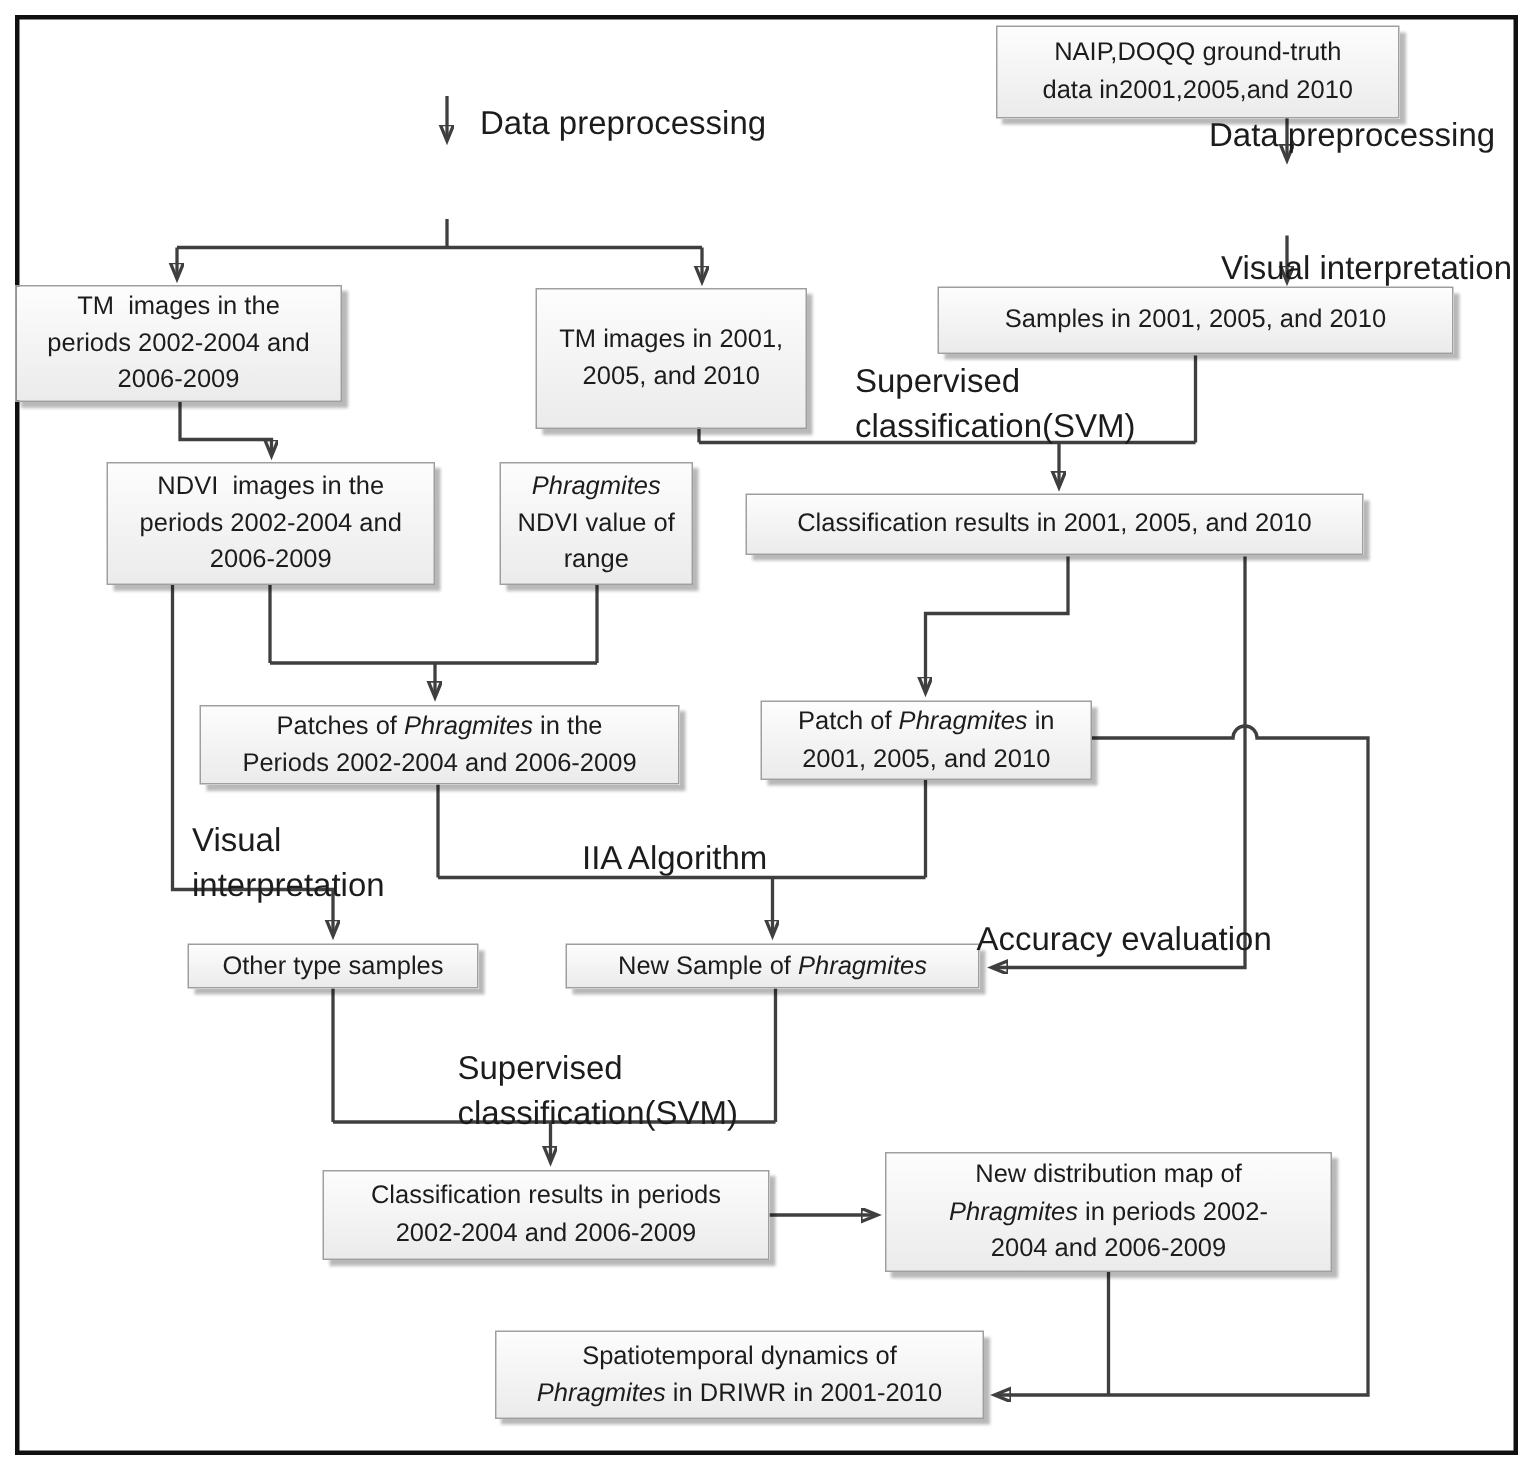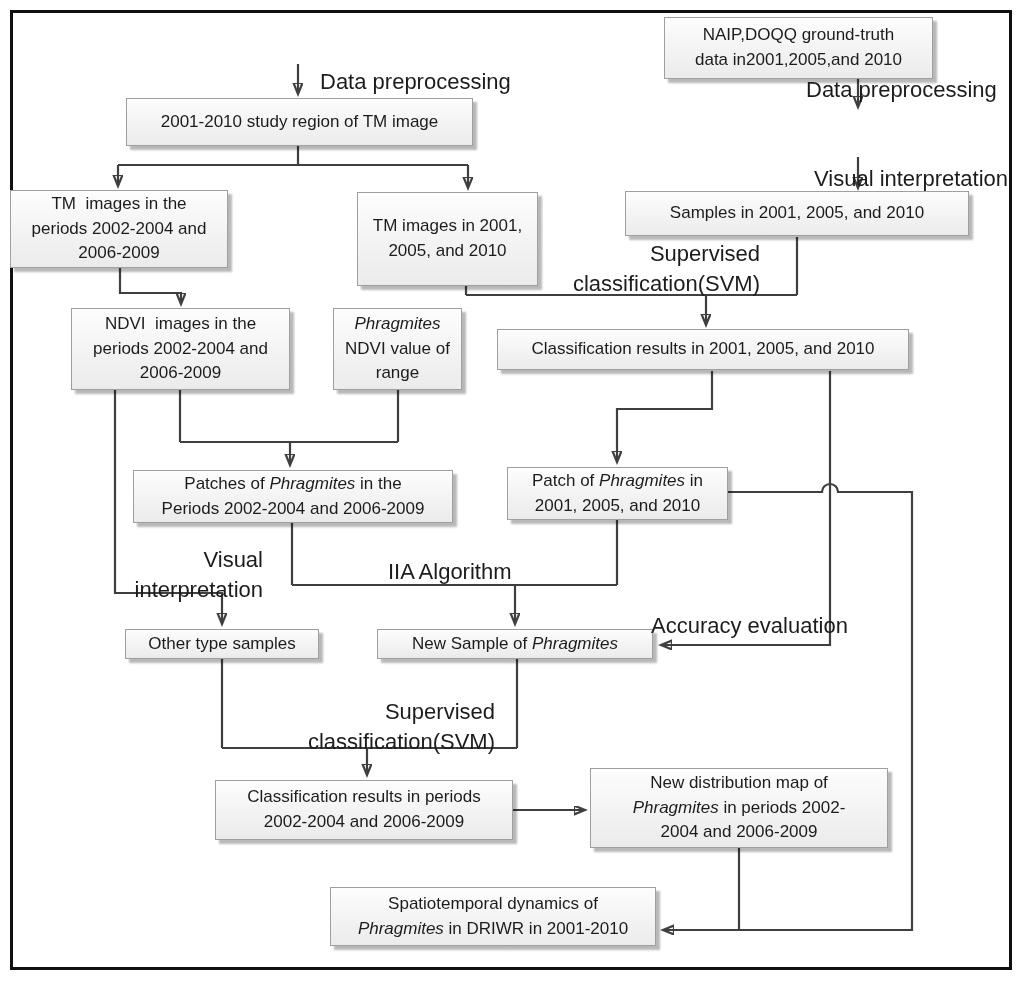--- a/index.html
+++ b/index.html
@@ -8,21 +8,21 @@
   .frame{position:absolute;left:10px;top:10px;width:996px;height:954px;border:3px solid #101010;}
   svg.wires{position:absolute;left:0;top:0;width:1024px;height:981px;}
   svg.wires path{fill:none;stroke:#3f3f3f;stroke-width:2.2px;}
   .node{position:absolute;display:flex;align-items:center;justify-content:center;
         text-align:center;font-size:17px;line-height:1.45;white-space:pre-wrap;
         background:linear-gradient(180deg,#fdfdfd 0%,#f3f3f3 55%,#ebebeb 100%);
         border:1px solid #9f9f9f;box-shadow:4px 4px 2px rgba(0,0,0,0.28);
         padding:1px 3px;box-sizing:border-box;}
   .node i{font-style:italic;}
   .lbl{position:absolute;font-size:22px;line-height:1.35;white-space:pre-wrap;}
-  .lbl.center{text-align:right;}
+  .lbl.center{text-align:left;}
 </style>
 </head>
 <body>
 
 <div class="canvas">
 
   <div class="frame"></div>
 
   <svg class="wires" viewBox="0 0 1024 981">
     <defs>
@@ -86,21 +86,20 @@
       <path d="M367,748 V774" marker-end="url(#arr)"></path>
     </g>
     <g>
       <path d="M513,810 H584" marker-end="url(#arr)"></path>
     </g>
     <g>
       <path d="M739,848 V930"></path>
     </g>
   </svg>
 
-  <div class="node" style="left:126px;top:98px;width:347px;height:48px"><span><span>2001-2010 study region of TM image</span></span></div>
   <div class="node" style="left:664px;top:17px;width:269px;height:62px"><span><span>NAIP,DOQQ ground-truth
 data in2001,2005,and 2010</span></span></div>
   <div class="node" style="left:625px;top:191px;width:344px;height:45px"><span><span>Samples in 2001, 2005, and 2010</span></span></div>
   <div class="node" style="left:10px;top:190px;width:218px;height:78px"><span><span>TM  images in the
 periods 2002-2004 and
 2006-2009</span></span></div>
   <div class="node" style="left:357px;top:192px;width:181px;height:94px"><span><span>TM images in 2001,
 2005, and 2010</span></span></div>
   <div class="node" style="left:71px;top:308px;width:219px;height:82px"><span><span>NDVI  images in the
 periods 2002-2004 and

